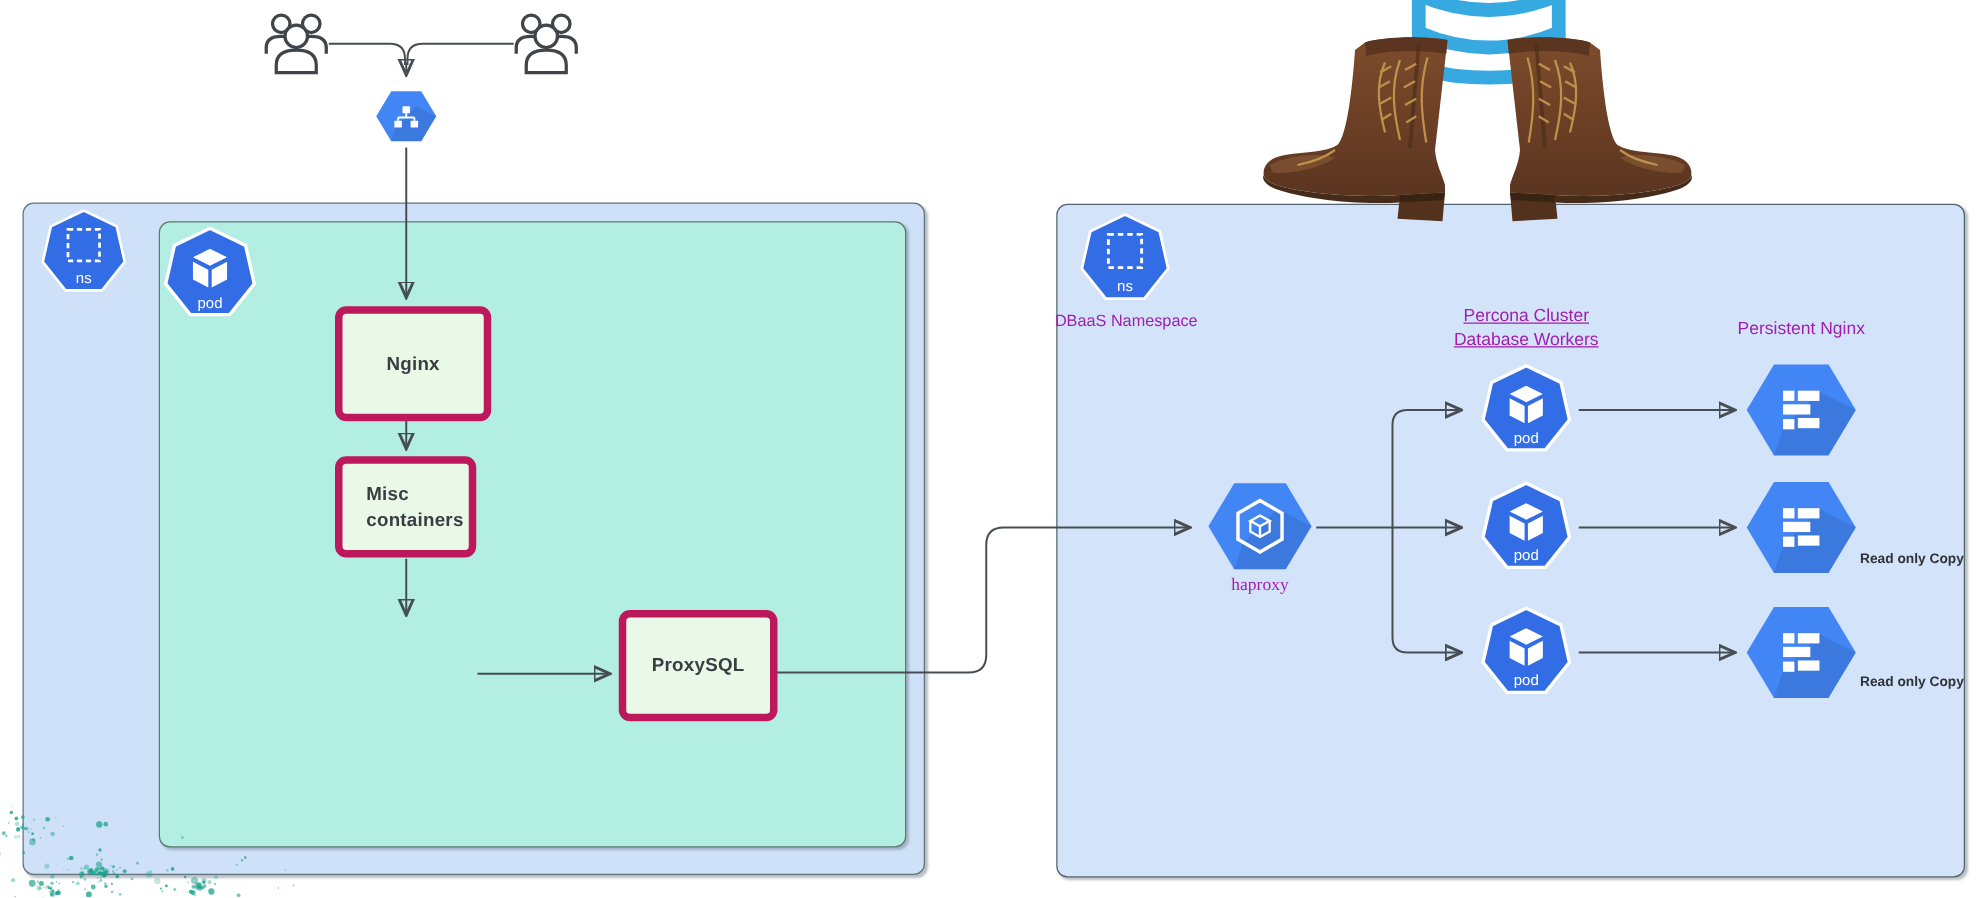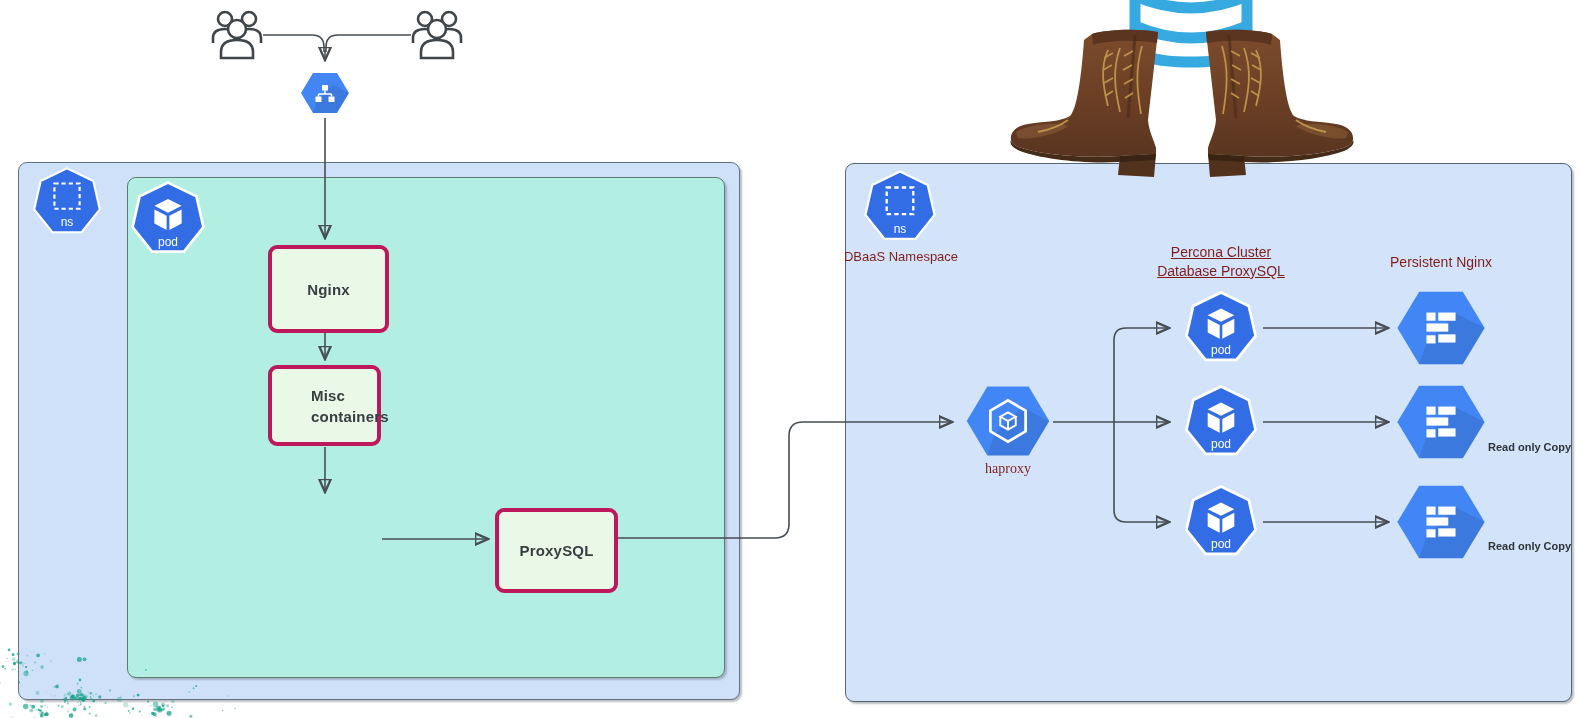--- a/index.html
+++ b/index.html
@@ -13,29 +13,29 @@
   .pod-box{left:127px;top:177px;width:596px;height:499px;background:var(--pod-box-fill,#b2efe2);
            border:1px solid #5f7a70;box-shadow:2px 2px 2px rgba(60,70,80,.3);z-index:2;}
   .ns-right{left:845px;top:163px;width:725px;height:537px;background:var(--namespace-fill-right,#d3e4fa);
            border:1px solid #55656f;box-shadow:2px 2px 2px rgba(60,70,80,.35);}
 
   
   .lines{position:absolute;left:0;top:0;z-index:4;pointer-events:none;}
   .lines path{stroke:var(--line,#474e53);stroke-width:1.6;fill:none;}
 
   
-  .node{position:absolute;background:var(--node-fill,#e9f8e7);border:4px solid #be185d;border-radius:9px;
+  .node{position:absolute;background:var(--node-fill,#e9f8e7);border:6px solid #be185d;border-radius:9px;
         display:flex;align-items:center;justify-content:center;font-weight:bold;font-size:15px;
         color:#383e41;z-index:7;letter-spacing:.2px;}
   .node-nginx{left:268px;top:245px;width:113px;height:80px;}
   .node-misc{left:268px;top:365px;width:113px;height:81px;justify-content:flex-start;
              padding-left:19px;box-sizing:border-box;line-height:21px;width:113px;}
-  .node-misc span{display:block;width:78px;margin-left:20px;}
+  .node-misc span{display:block;width:78px;}
   .node-phpfpm{left:268px;top:499px;width:113px;height:82px;}
-  .node-proxysql{left:495px;top:508px;width:115px;height:77px;}
+  .node-proxysql{left:495px;top:488px;width:115px;height:77px;}
 
   
   .icon{position:absolute;z-index:7;}
   .icon svg{display:block;}
   .hepta-label{position:absolute;left:0;right:0;bottom:11px;text-align:center;color:#fff;
                font-size:12px;line-height:12px;}
   .k8s-fill{fill:var(--k8s-blue,#326de5);}
   .gcp-fill{fill:var(--gcp-blue,#4285f4);}
 
   .users-a{left:211px;top:8px;}
@@ -46,21 +46,21 @@
   .ns-hepta-right{left:861px;top:168px;width:78px;height:78px;}
   .haproxy-hex{left:965px;top:383px;width:86px;height:76px;}
   .pod-r1{left:1181px;top:289px;width:80px;height:78px;}
   .pod-r2{left:1181px;top:383px;width:80px;height:78px;}
   .pod-r3{left:1181px;top:483px;width:80px;height:78px;}
   .disk-1{left:1395px;top:288px;width:92px;height:80px;}
   .disk-2{left:1395px;top:382px;width:92px;height:80px;}
   .disk-3{left:1395px;top:482px;width:92px;height:80px;}
 
   
-  .caption{position:absolute;z-index:7;color:#7f1d1d;}
+  .caption{position:absolute;z-index:7;color:#a21caf;}
   .dbaas-caption{left:840px;top:249px;width:122px;font-size:13px;text-align:center;}
   .haproxy-caption{left:958px;top:461px;width:100px;font-size:14px;text-align:center;font-family:Liberation Serif, serif;}
   .workers-title{left:1141px;top:243px;width:160px;font-size:14px;line-height:19px;text-align:center;text-decoration:underline;}
   .disks-title{left:1371px;top:254px;width:140px;font-size:14px;text-align:center;}
   .readonly{font-size:11px;font-weight:bold;width:100px;color:#2e3337;}
   .readonly-2{left:1488px;top:441px;}
   .readonly-3{left:1488px;top:540px;}
 
   
   .artwork{position:absolute;z-index:6;pointer-events:none;}
@@ -231,21 +231,21 @@
           <polygon points="0,-10 9,-5 0,0 -9,-5"></polygon>
           <path d="M-9,-5 V5 L0,10 L9,5 V-5 M0,0 V10"></path>
         </g>
       </g>
     </svg>
   </div>
   <div class="caption haproxy-caption">haproxy</div>
 
   <div class="caption workers-title">
     <span>Percona Cluster</span><br>
-    <span>Database ProxySQL</span>
+    <span>Database Workers</span>
   </div>
   <div class="caption disks-title">Persistent Nginx</div>
 
   <div class="icon pod-r1">
     <svg width="80" height="78" viewBox="-44 -44 88 88">
       <polygon class="k8s-fill" points="0,-40 31.3,-24.9 39,8.9 17.4,36 -17.4,36 -39,8.9 -31.3,-24.9" stroke="#fff" stroke-width="3"></polygon>
       <g fill="#fff">
         <polygon points="0,-22 15,-14.5 0,-7 -15,-14.5"></polygon>
         <polygon points="-15,-10.5 -1.5,-3.5 -1.5,12 -15,5"></polygon>
         <polygon points="1.5,-3.5 15,-10.5 15,5 1.5,12"></polygon>

